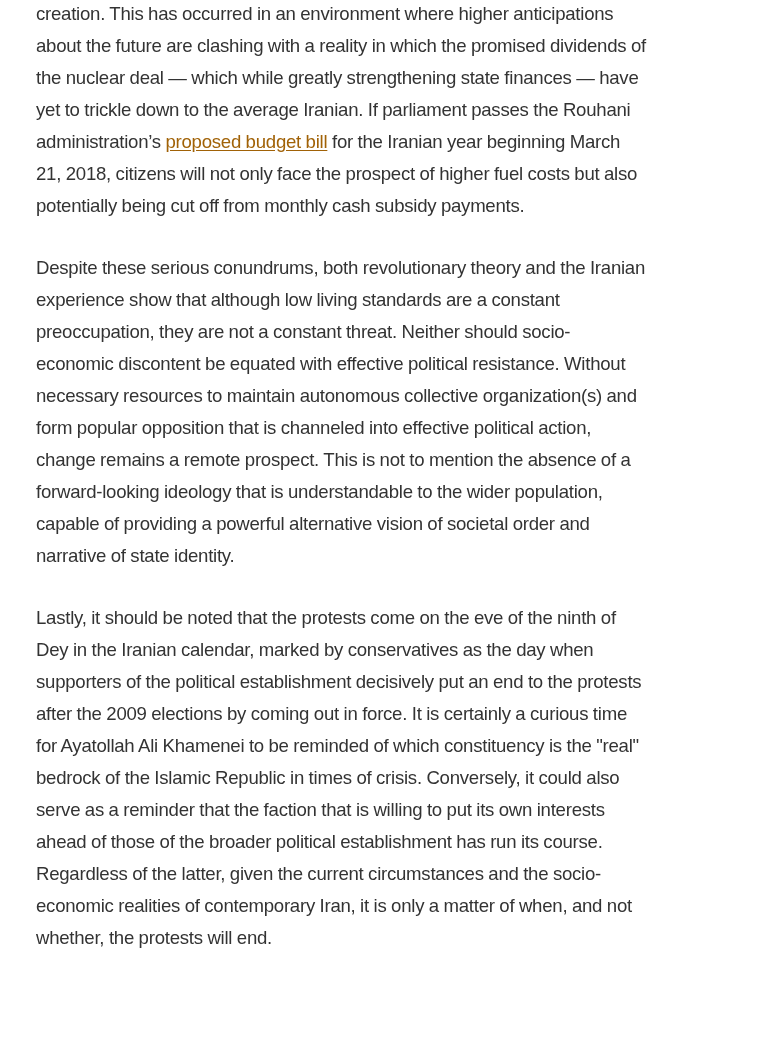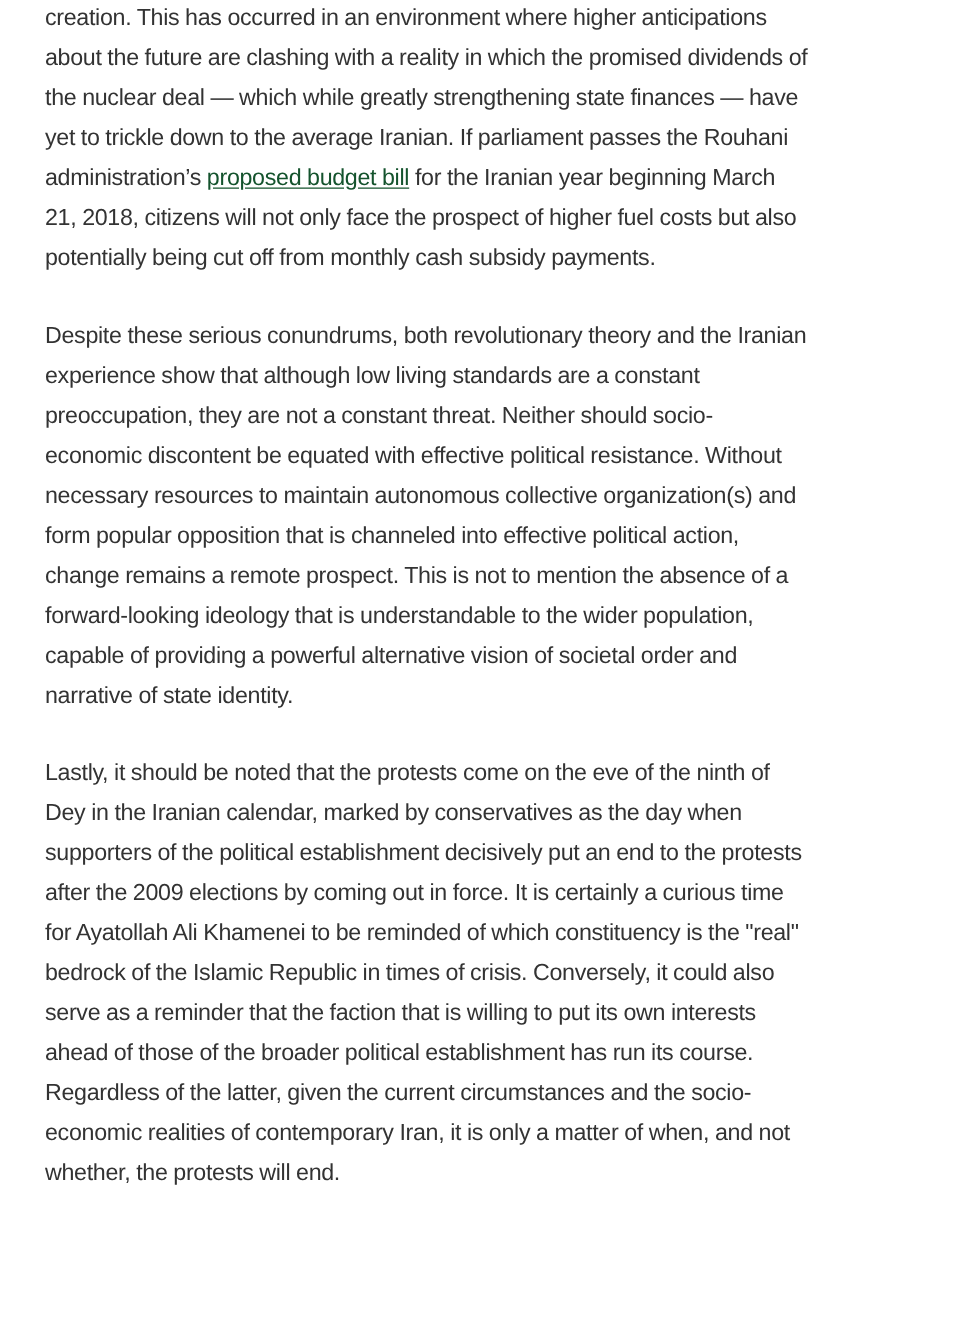--- a/index.html
+++ b/index.html
@@ -22,21 +22,21 @@
       font-size: 18.6px;
       line-height: 32px;
       color: #333333;
       letter-spacing: -0.25px;
       word-spacing: -0.3px;
     }
     .article p {
       margin: 0 0 30px 0;
     }
     .article a {
-      color: #14532d;
+      color: #a16207;
       text-decoration: underline;
       text-underline-offset: 2px;
     }
   </style>
 </head>
 <body>
 
 <div class="article">
   <p><span>creation. This has occurred in an environment where higher anticipations about the future are clashing with a reality in which the promised dividends of the nuclear deal — which while greatly strengthening state finances — have yet to trickle down to the average Iranian. If parliament passes the Rouhani administration’s </span><a href="#">proposed budget bill</a><span> for the Iranian year beginning March 21, 2018, citizens will not only face the prospect of higher fuel costs but also potentially being cut off from monthly cash subsidy payments.</span></p>
   <p>Despite these serious conundrums, both revolutionary theory and the Iranian experience show that although low living standards are a constant preoccupation, they are not a constant threat. Neither should socio-economic discontent be equated with effective political resistance. Without necessary resources to maintain autonomous collective organization(s) and form popular opposition that is channeled into effective political action, change remains a remote prospect. This is not to mention the absence of a forward-looking ideology that is understandable to the wider population, capable of providing a powerful alternative vision of societal order and narrative of state identity.</p>

